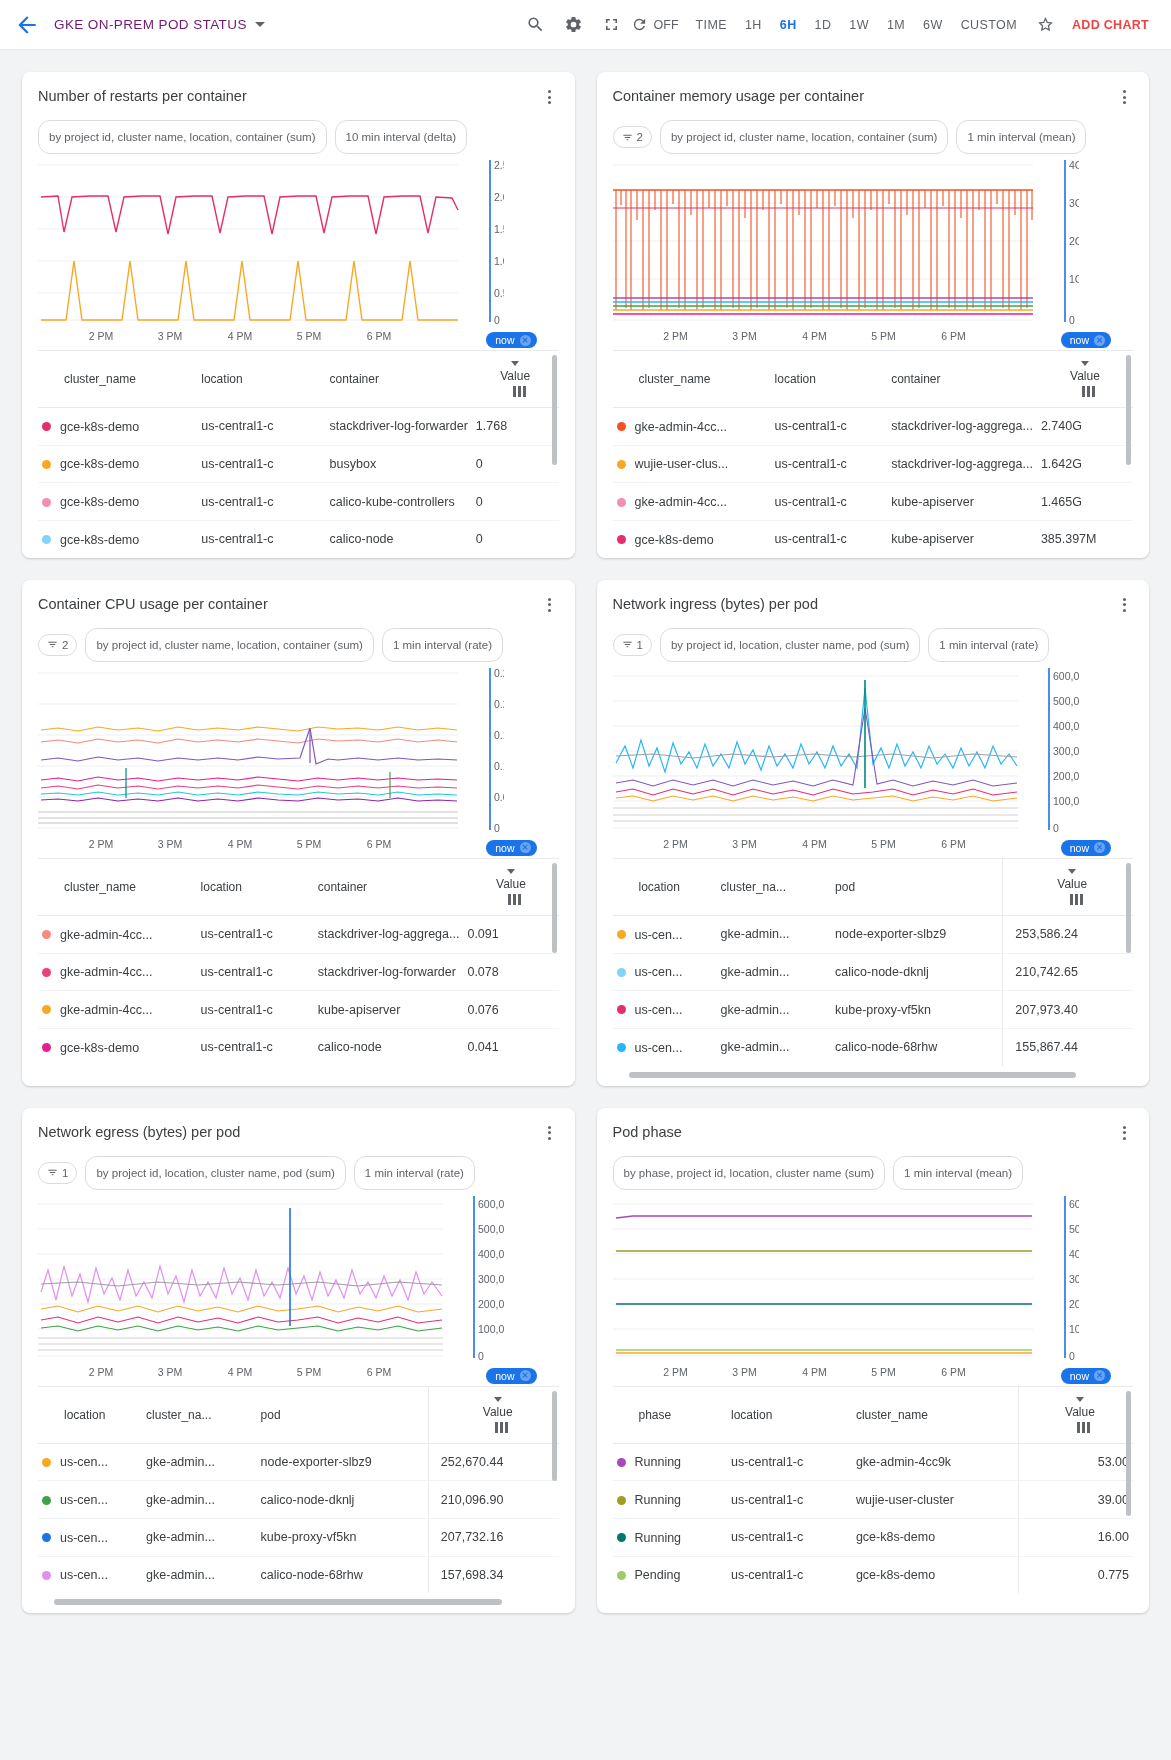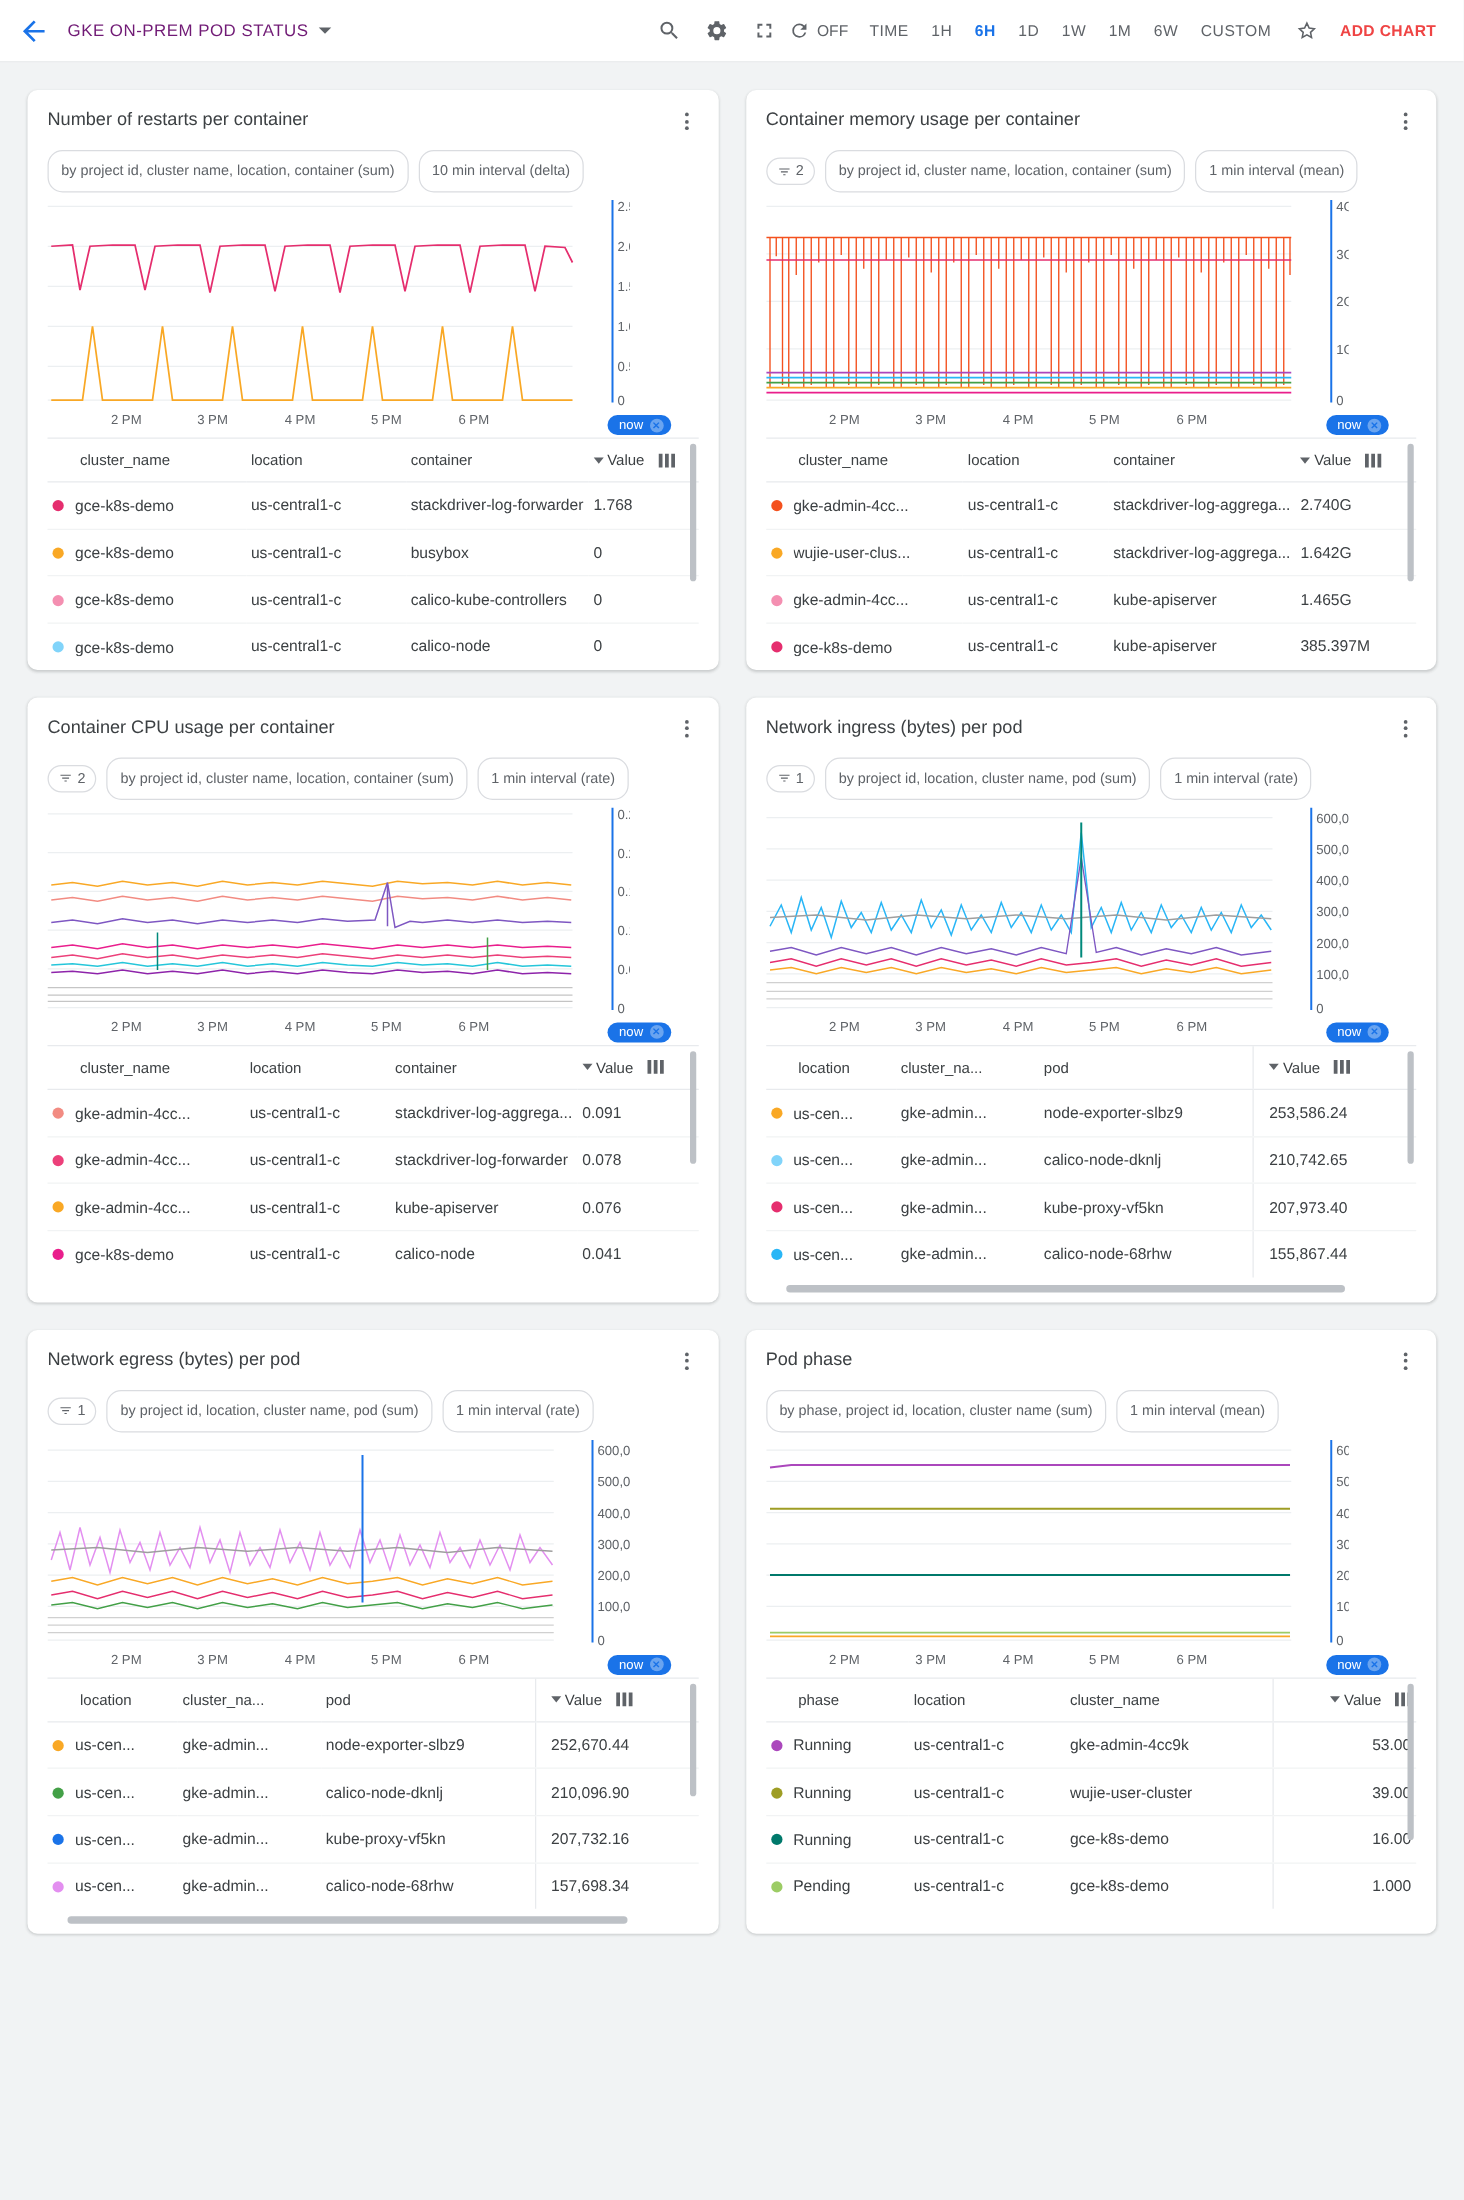--- a/index.html
+++ b/index.html
@@ -91,21 +91,21 @@
     font-weight: 500; color: #3c4043; text-align: left; padding: 10px 4px; font-size: 12px;
     border-bottom: 1px solid #e8eaed; white-space: nowrap;
   }
   table.legend-tbl td {
     padding: 11px 4px; color: #3c4043; border-bottom: 1px solid #f1f3f4; white-space: nowrap;
     overflow: hidden; text-overflow: ellipsis;
   }
   table.legend-tbl tr:last-child td { border-bottom: none; }
   .swatch { width: 9px; height: 9px; border-radius: 50%; display: inline-block; margin-right: 9px; vertical-align: middle; }
   .val-col { text-align: left; }
-  .th-value { display: flex; align-items: center; gap: 3px; }
+  .th-value { display: flex; align-items: center; gap: 3px; flex-direction: column; }
   .sort-caret { width: 0; height: 0; border-left: 4px solid transparent; border-right: 4px solid transparent; border-top: 5px solid #5f6368; }
   .cols-icon { display: inline-flex; gap: 2px; margin-left: 8px; cursor: pointer; }
   .cols-icon i { width: 3px; height: 11px; background: #5f6368; display: block; }
   .vscroll {
     position: absolute; right: 2px; top: 4px; width: 5px; border-radius: 3px; background: #bdc1c6;
   }
   .hscroll { height: 6px; border-radius: 3px; background: #bdc1c6; margin: 6px 16px 8px 16px; }
   .bordered-val td.val-col, .bordered-val th.th-value-cell { border-left: 1px solid #e8eaed; padding-left: 12px; }
   .cell-ellipsis { display: inline-block; max-width: 100%; overflow: hidden; text-overflow: ellipsis; vertical-align: middle; }
 </style>
@@ -813,21 +813,21 @@
             <tr>
               <td><span class="swatch" style="background:#00796b"></span><span class="cell-ellipsis">Running</span></td>
               <td>us-central1-c</td>
               <td>gce-k8s-demo</td>
               <td class="val-col" style="text-align:right;">16.00</td>
             </tr>
             <tr>
               <td><span class="swatch" style="background:#9ccc65"></span><span class="cell-ellipsis">Pending</span></td>
               <td>us-central1-c</td>
               <td>gce-k8s-demo</td>
-              <td class="val-col" style="text-align:right;">1.000</td>
+              <td class="val-col" style="text-align:right;">0.775</td>
             </tr>
           </tbody>
         </table>
       </div>
     </div>
 
   </div>
 </div>
 
 </body></html>

